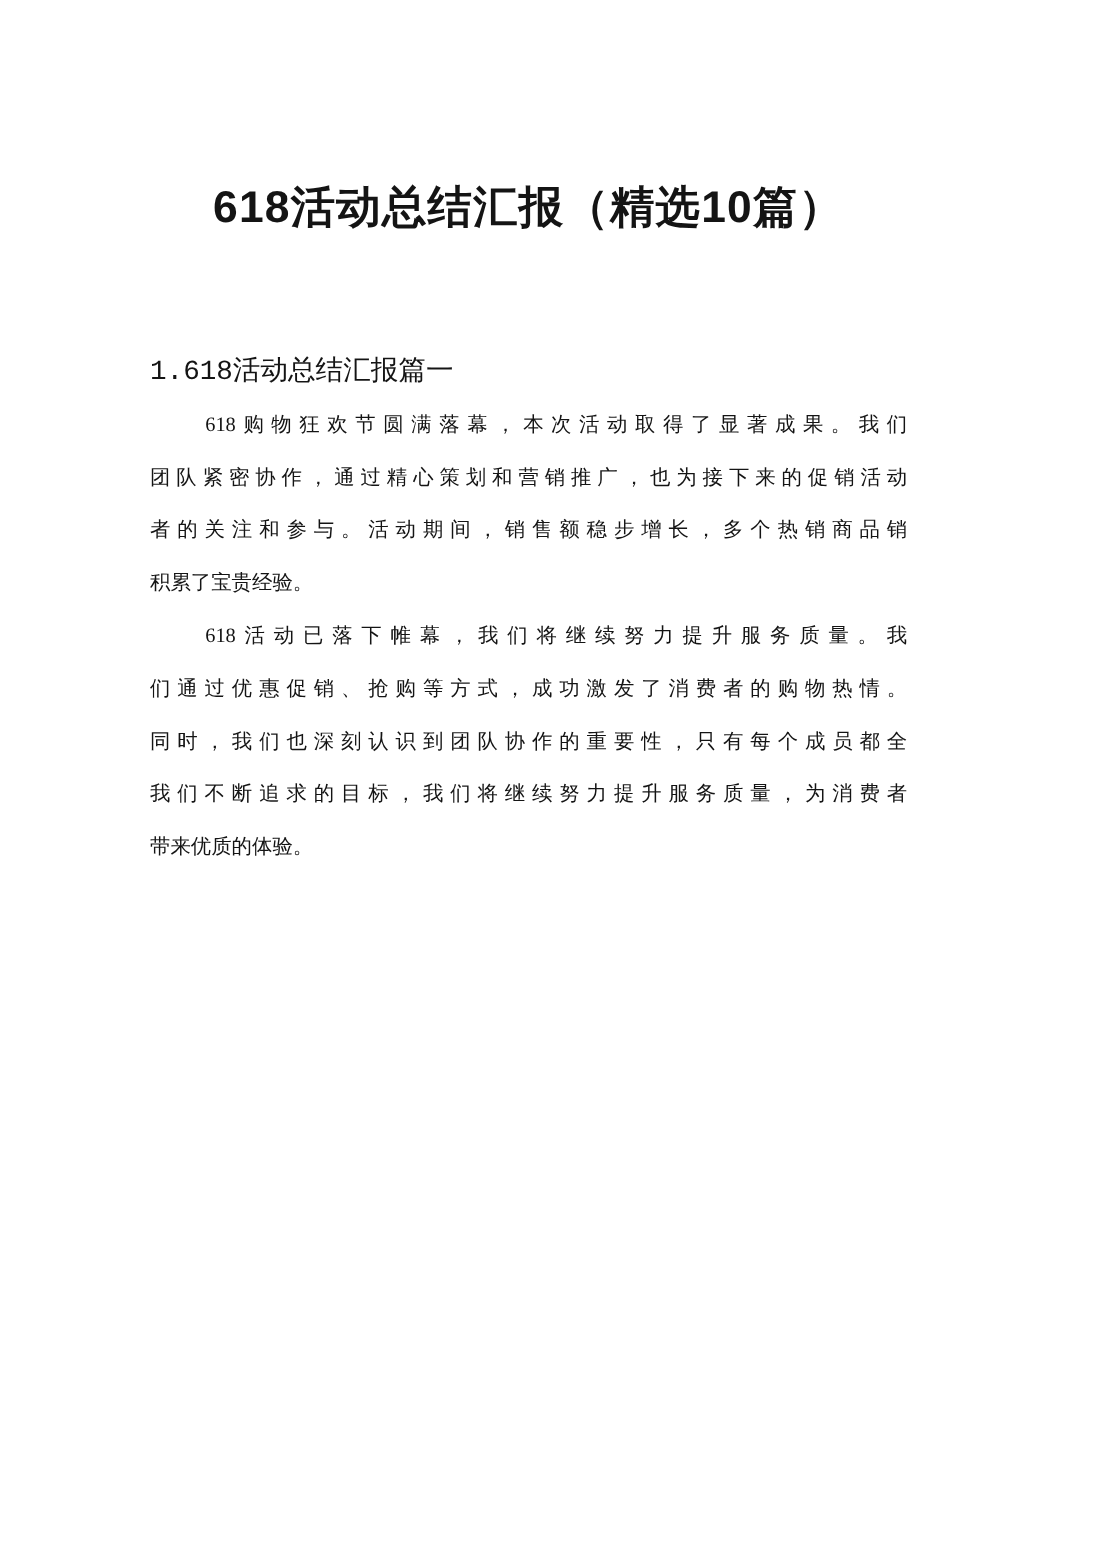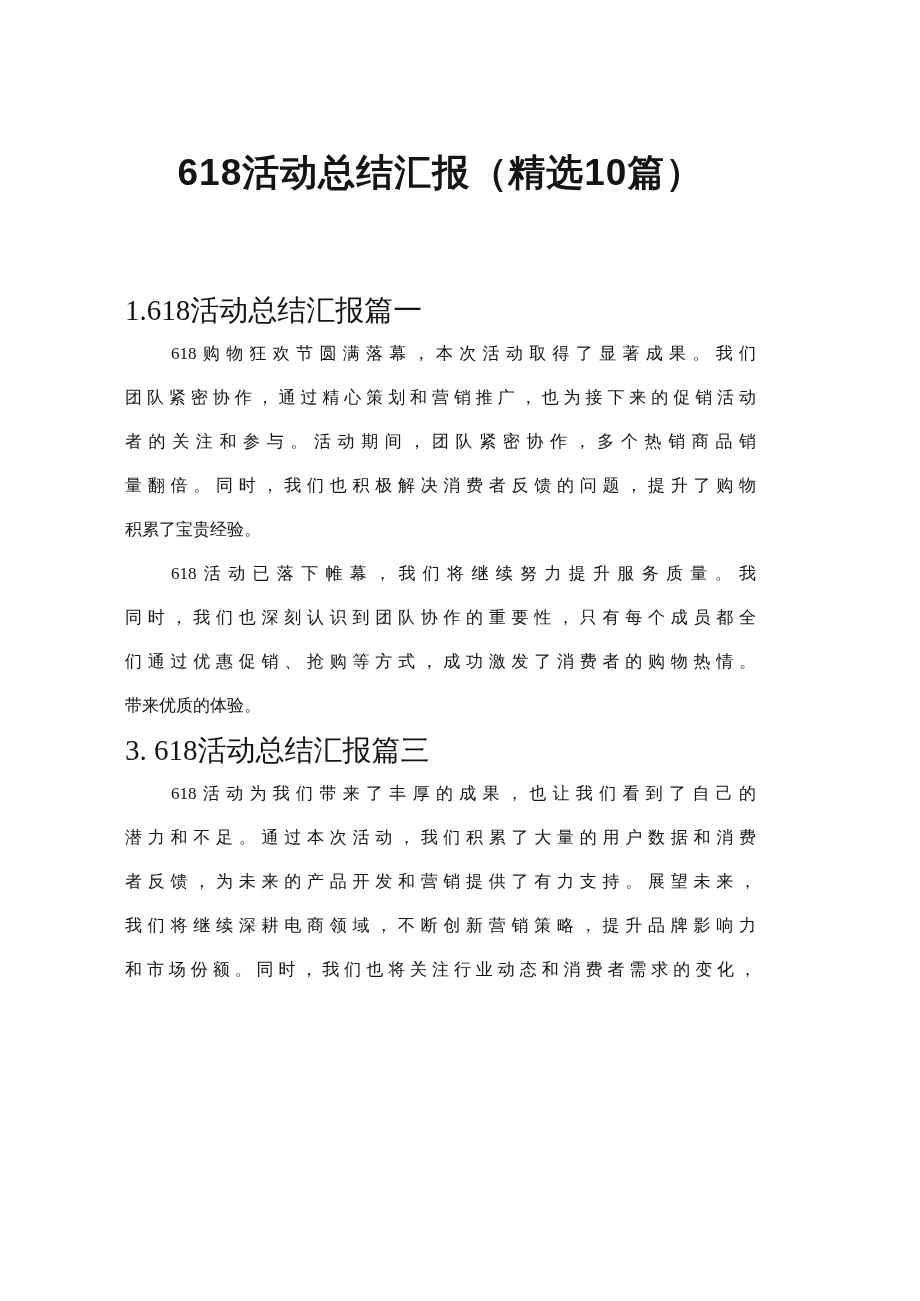--- a/index.html
+++ b/index.html
@@ -28,25 +28,26 @@
     font-size: 37px;
     line-height: 48px;
     text-align: center;
     letter-spacing: 1px;
     white-space: nowrap;
   }
   .sections {
     margin-top: 91px;
   }
   .section-heading {
-    font-size: 29px;
+    font-size: 23px;
     line-height: 44px;
     height: 44px;
     overflow: hidden;
     white-space: nowrap;
+    font-family: Liberation Mono, monospace;
   }
   .text-line {
     font-size: 17px;
     line-height: 44px;
     height: 44px;
     overflow: hidden;
   }
   .text-line.justify {
     text-align: justify;
   }
@@ -64,32 +65,24 @@
 </head>
 <body>
 
 <div class="page">
   <div class="doc-title">618活动总结汇报（精选10篇）</div>
   <div class="sections" id="sections">
       <div class="section">
         <div class="section-heading">1.618活动总结汇报篇一</div>
         <div class="text-line justify indent">618购物狂欢节圆满落幕，本次活动取得了显著成果。我们</div>
         <div class="text-line justify">团队紧密协作，通过精心策划和营销推广，也为接下来的促销活动</div>
-        <div class="text-line justify">者的关注和参与。活动期间，团队紧密协作，多个热销商品销</div>
-        <div class="text-line justify">量翻倍。同时，我们也积极解决消费者反馈的问题，提升了购物</div>
+        <div class="text-line justify">者的关注和参与。活动期间，销售额稳步增长，多个热销商品销</div>
         <div class="text-line">积累了宝贵经验。</div>
       </div>
       <div class="section">
         <div class="text-line justify indent">618活动已落下帷幕，我们将继续努力提升服务质量。我</div>
+        <div class="text-line justify">们通过优惠促销、抢购等方式，成功激发了消费者的购物热情。</div>
         <div class="text-line justify">同时，我们也深刻认识到团队协作的重要性，只有每个成员都全</div>
-        <div class="text-line justify">们通过优惠促销、抢购等方式，成功激发了消费者的购物热情。</div>
+        <div class="text-line justify">我们不断追求的目标，我们将继续努力提升服务质量，为消费者</div>
         <div class="text-line">带来优质的体验。</div>
-      </div>
-      <div class="section">
-        <div class="section-heading">3. 618活动总结汇报篇三</div>
-        <div class="text-line justify indent">618活动为我们带来了丰厚的成果，也让我们看到了自己的</div>
-        <div class="text-line justify">潜力和不足。通过本次活动，我们积累了大量的用户数据和消费</div>
-        <div class="text-line justify">者反馈，为未来的产品开发和营销提供了有力支持。展望未来，</div>
-        <div class="text-line justify">我们将继续深耕电商领域，不断创新营销策略，提升品牌影响力</div>
-        <div class="text-line justify">和市场份额。同时，我们也将关注行业动态和消费者需求的变化，</div>
       </div>
     </div>
 </div>
 
 </body></html>

